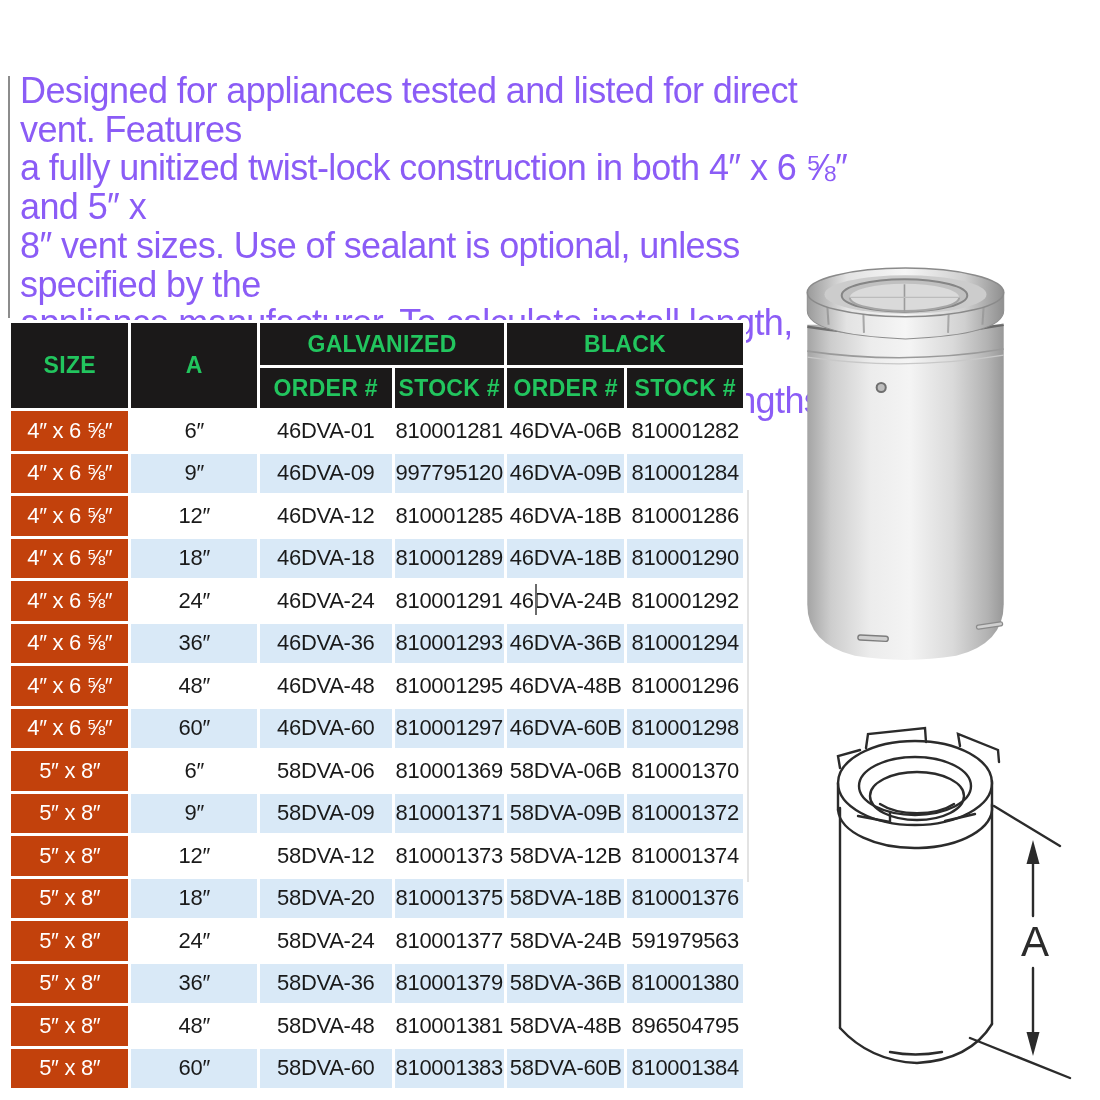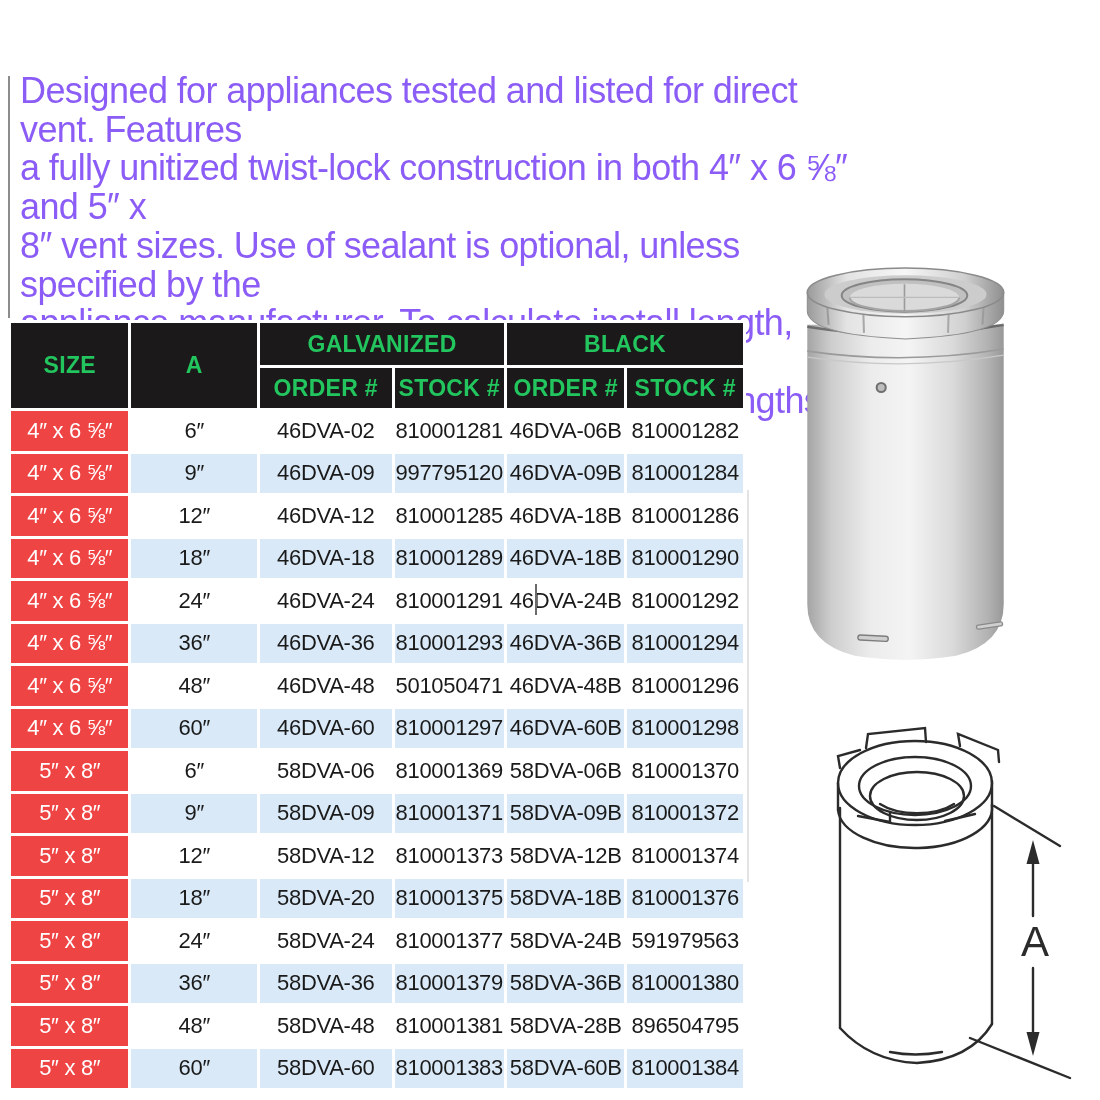--- a/index.html
+++ b/index.html
@@ -61,21 +61,21 @@
   }
   thead tr.h1 th{height:42px;}
   thead tr.h2 th{height:40px;}
   td{
     height:39.5px;
     font-size:22px;
     color:#1a1a1a;
     letter-spacing:-0.3px;
   }
   td.size-cell{
-    background:#ef4444;
+    background:#c2410c;
     color:#ffffff;
   }
   tr.alt td.data-cell{background:#d9e9f7;}
   tr:not(.alt) td.data-cell{background:#ffffff;}
   .caret{
     position:absolute;left:24%;top:3px;width:2px;height:31px;
     background:#6b6b6b;
   }
   
   #pipe-photo{position:absolute;left:803px;top:262px;}
@@ -119,21 +119,21 @@
           <th>ORDER #</th>
           <th>STOCK #</th>
           <th>ORDER #</th>
           <th>STOCK #</th>
         </tr>
       </thead>
       <tbody>
           <tr>
             <td class="size-cell">4″ x 6 ⅝″</td>
             <td class="data-cell">6″</td>
-            <td class="data-cell">46DVA-02</td>
+            <td class="data-cell">46DVA-01</td>
             <td class="data-cell">810001281</td>
             <td class="data-cell">46DVA-06B</td>
             <td class="data-cell">810001282</td>
           </tr>
           <tr class="alt">
             <td class="size-cell">4″ x 6 ⅝″</td>
             <td class="data-cell">9″</td>
             <td class="data-cell">46DVA-09</td>
             <td class="data-cell">997795120</td>
             <td class="data-cell">46DVA-09B</td>
@@ -168,21 +168,21 @@
             <td class="data-cell">36″</td>
             <td class="data-cell">46DVA-36</td>
             <td class="data-cell">810001293</td>
             <td class="data-cell">46DVA-36B</td>
             <td class="data-cell">810001294</td>
           </tr>
           <tr>
             <td class="size-cell">4″ x 6 ⅝″</td>
             <td class="data-cell">48″</td>
             <td class="data-cell">46DVA-48</td>
-            <td class="data-cell">501050471</td>
+            <td class="data-cell">810001295</td>
             <td class="data-cell">46DVA-48B</td>
             <td class="data-cell">810001296</td>
           </tr>
           <tr class="alt">
             <td class="size-cell">4″ x 6 ⅝″</td>
             <td class="data-cell">60″</td>
             <td class="data-cell">46DVA-60</td>
             <td class="data-cell">810001297</td>
             <td class="data-cell">46DVA-60B</td>
             <td class="data-cell">810001298</td>
@@ -233,21 +233,21 @@
             <td class="data-cell">58DVA-36</td>
             <td class="data-cell">810001379</td>
             <td class="data-cell">58DVA-36B</td>
             <td class="data-cell">810001380</td>
           </tr>
           <tr>
             <td class="size-cell">5″ x 8″</td>
             <td class="data-cell">48″</td>
             <td class="data-cell">58DVA-48</td>
             <td class="data-cell">810001381</td>
-            <td class="data-cell">58DVA-28B</td>
+            <td class="data-cell">58DVA-48B</td>
             <td class="data-cell">896504795</td>
           </tr>
           <tr class="alt">
             <td class="size-cell">5″ x 8″</td>
             <td class="data-cell">60″</td>
             <td class="data-cell">58DVA-60</td>
             <td class="data-cell">810001383</td>
             <td class="data-cell">58DVA-60B</td>
             <td class="data-cell">810001384</td>
           </tr>

